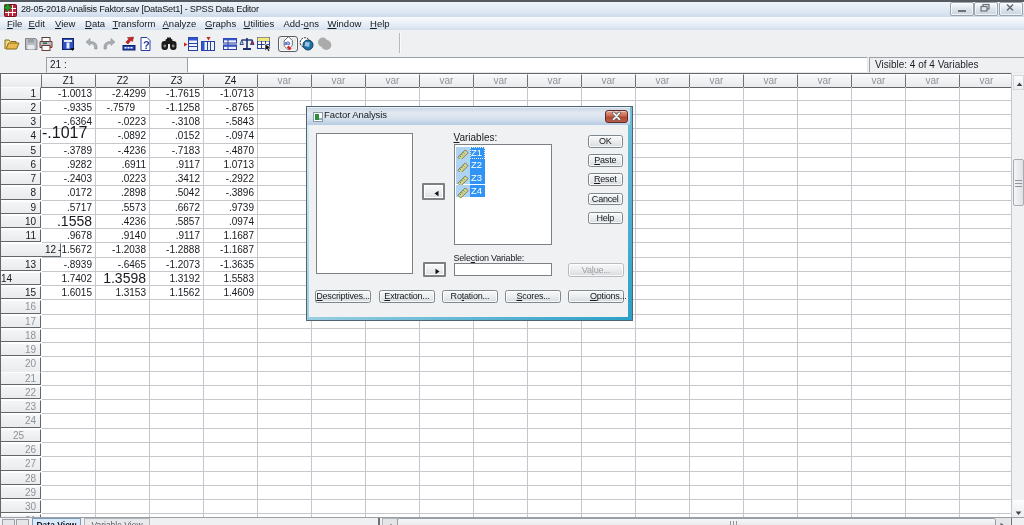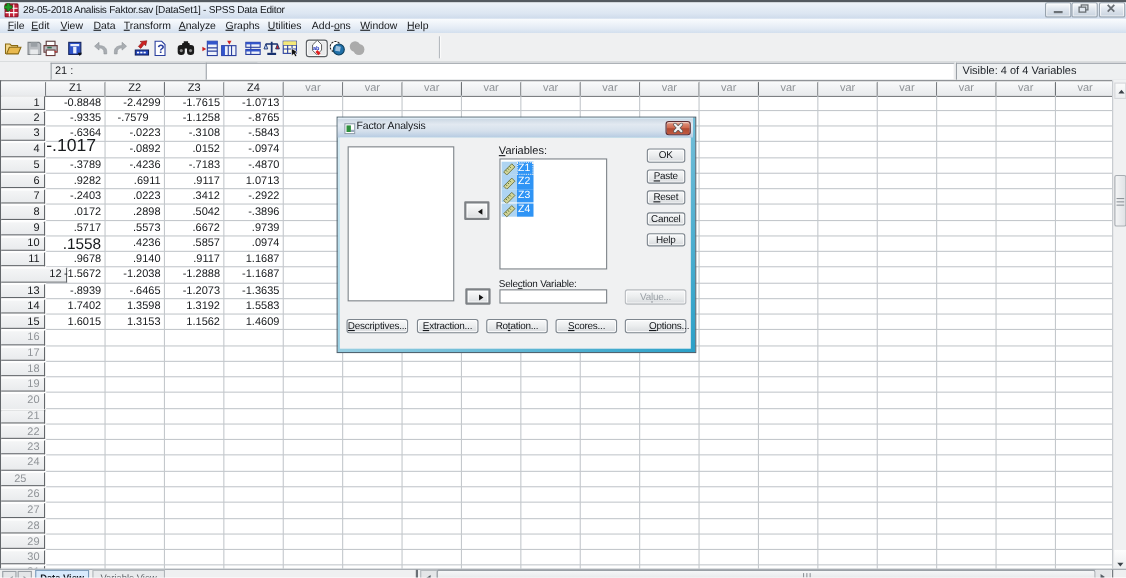--- a/index.html
+++ b/index.html
@@ -195,21 +195,21 @@
 <div class="abs" style="left:0;top:126.58px;width:40px;height:13.26px;background:linear-gradient(#f4f5f6,#e9ebed);border-right:1px solid #63676b;border-bottom:1px solid #63676b;border-top:1px solid #fdfdfd;text-align:right;padding-right:4px;line-height:12.26px;font-size:10px;color:#17191c;box-sizing:border-box;">9</div>
 <div class="abs" style="left:41px;top:139.84px;width:970px;height:1px;background:#c4c8cc;"></div>
 <div class="abs" style="left:0;top:140.84px;width:40px;height:13.26px;background:linear-gradient(#f4f5f6,#e9ebed);border-right:1px solid #63676b;border-bottom:1px solid #63676b;border-top:1px solid #fdfdfd;text-align:right;padding-right:4px;line-height:12.26px;font-size:10px;color:#17191c;box-sizing:border-box;">10</div>
 <div class="abs" style="left:41px;top:154.10px;width:970px;height:1px;background:#c4c8cc;"></div>
 <div class="abs" style="left:0;top:155.10px;width:40px;height:13.26px;background:linear-gradient(#f4f5f6,#e9ebed);border-right:1px solid #63676b;border-bottom:1px solid #63676b;border-top:1px solid #fdfdfd;text-align:right;padding-right:4px;line-height:12.26px;font-size:10px;color:#17191c;box-sizing:border-box;">11</div>
 <div class="abs" style="left:41px;top:168.36px;width:970px;height:1px;background:#c4c8cc;"></div>
 <div class="abs" style="left:0;top:169.36px;width:60px;height:13.26px;background:linear-gradient(#f4f5f6,#e9ebed);border-right:1px solid #63676b;border-bottom:1px solid #63676b;border-top:1px solid #fdfdfd;text-align:right;padding-right:4px;line-height:12.26px;font-size:10px;color:#17191c;box-sizing:border-box;">12</div>
 <div class="abs" style="left:41px;top:182.62px;width:970px;height:1px;background:#c4c8cc;"></div>
 <div class="abs" style="left:0;top:183.62px;width:40px;height:13.26px;background:linear-gradient(#f4f5f6,#e9ebed);border-right:1px solid #63676b;border-bottom:1px solid #63676b;border-top:1px solid #fdfdfd;text-align:right;padding-right:4px;line-height:12.26px;font-size:10px;color:#17191c;box-sizing:border-box;">13</div>
 <div class="abs" style="left:41px;top:196.88px;width:970px;height:1px;background:#c4c8cc;"></div>
-<div class="abs" style="left:0;top:197.88px;width:40px;height:13.26px;background:linear-gradient(#f4f5f6,#e9ebed);border-right:1px solid #63676b;border-bottom:1px solid #63676b;border-top:1px solid #fdfdfd;text-align:right;padding-right:4px;line-height:12.26px;font-size:10px;color:#17191c;box-sizing:border-box;">14</div>
+<div class="abs" style="left:0;top:197.88px;width:40px;height:13.26px;background:linear-gradient(#f4f5f6,#e9ebed);border-right:1px solid #63676b;border-bottom:1px solid #63676b;border-top:1px solid #fdfdfd;padding-right:4px;line-height:12.26px;font-size:10px;color:#17191c;box-sizing:border-box;">14</div>
 <div class="abs" style="left:41px;top:211.14px;width:970px;height:1px;background:#c4c8cc;"></div>
 <div class="abs" style="left:0;top:212.14px;width:40px;height:13.26px;background:linear-gradient(#f4f5f6,#e9ebed);border-right:1px solid #63676b;border-bottom:1px solid #63676b;border-top:1px solid #fdfdfd;text-align:right;padding-right:4px;line-height:12.26px;font-size:10px;color:#17191c;box-sizing:border-box;">15</div>
 <div class="abs" style="left:41px;top:225.40px;width:970px;height:1px;background:#c4c8cc;"></div>
 <div class="abs" style="left:0;top:226.40px;width:40px;height:13.26px;background:linear-gradient(#f4f5f6,#e9ebed);border-right:1px solid #63676b;border-bottom:1px solid #63676b;border-top:1px solid #fdfdfd;text-align:right;padding-right:4px;line-height:12.26px;font-size:10px;color:#8f9397;box-sizing:border-box;">16</div>
 <div class="abs" style="left:41px;top:239.66px;width:970px;height:1px;background:#c4c8cc;"></div>
 <div class="abs" style="left:0;top:240.66px;width:40px;height:13.26px;background:linear-gradient(#f4f5f6,#e9ebed);border-right:1px solid #63676b;border-bottom:1px solid #63676b;border-top:1px solid #fdfdfd;text-align:right;padding-right:4px;line-height:12.26px;font-size:10px;color:#8f9397;box-sizing:border-box;">17</div>
 <div class="abs" style="left:41px;top:253.92px;width:970px;height:1px;background:#c4c8cc;"></div>
 <div class="abs" style="left:0;top:254.92px;width:40px;height:13.26px;background:linear-gradient(#f4f5f6,#e9ebed);border-right:1px solid #63676b;border-bottom:1px solid #63676b;border-top:1px solid #fdfdfd;text-align:right;padding-right:4px;line-height:12.26px;font-size:10px;color:#8f9397;box-sizing:border-box;">18</div>
 <div class="abs" style="left:41px;top:268.18px;width:970px;height:1px;background:#c4c8cc;"></div>
 <div class="abs" style="left:0;top:269.18px;width:40px;height:13.26px;background:linear-gradient(#f4f5f6,#e9ebed);border-right:1px solid #63676b;border-bottom:1px solid #63676b;border-top:1px solid #fdfdfd;text-align:right;padding-right:4px;line-height:12.26px;font-size:10px;color:#8f9397;box-sizing:border-box;">19</div>
@@ -248,21 +248,21 @@
 <div class="abs" style="left:472px;top:12.5px;width:1px;height:431.00px;background:#c4c8cc;"></div>
 <div class="abs" style="left:526px;top:12.5px;width:1px;height:431.00px;background:#c4c8cc;"></div>
 <div class="abs" style="left:580px;top:12.5px;width:1px;height:431.00px;background:#c4c8cc;"></div>
 <div class="abs" style="left:634px;top:12.5px;width:1px;height:431.00px;background:#c4c8cc;"></div>
 <div class="abs" style="left:688px;top:12.5px;width:1px;height:431.00px;background:#c4c8cc;"></div>
 <div class="abs" style="left:742px;top:12.5px;width:1px;height:431.00px;background:#c4c8cc;"></div>
 <div class="abs" style="left:796px;top:12.5px;width:1px;height:431.00px;background:#c4c8cc;"></div>
 <div class="abs" style="left:850px;top:12.5px;width:1px;height:431.00px;background:#c4c8cc;"></div>
 <div class="abs" style="left:904px;top:12.5px;width:1px;height:431.00px;background:#c4c8cc;"></div>
 <div class="abs" style="left:958px;top:12.5px;width:1px;height:431.00px;background:#c4c8cc;"></div>
-<div class="abs" style="left:41px;top:12.50px;width:50px;height:14.26px;text-align:right;line-height:13.26px;font-size:10px;color:#17191c;">-0.8848</div>
+<div class="abs" style="left:41px;top:12.50px;width:50px;height:14.26px;text-align:right;line-height:13.26px;font-size:10px;color:#17191c;">-1.0013</div>
 <div class="abs" style="left:95px;top:12.50px;width:50px;height:14.26px;text-align:right;line-height:13.26px;font-size:10px;color:#17191c;">-2.4299</div>
 <div class="abs" style="left:149px;top:12.50px;width:50px;height:14.26px;text-align:right;line-height:13.26px;font-size:10px;color:#17191c;">-1.7615</div>
 <div class="abs" style="left:203px;top:12.50px;width:50px;height:14.26px;text-align:right;line-height:13.26px;font-size:10px;color:#17191c;">-1.0713</div>
 <div class="abs" style="left:41px;top:26.76px;width:50px;height:14.26px;text-align:right;line-height:13.26px;font-size:10px;color:#17191c;">-.9335</div>
 <div class="abs" style="left:95px;top:26.76px;width:50px;height:14.26px;text-align:center;line-height:13.26px;font-size:10px;color:#17191c;">-.7579</div>
 <div class="abs" style="left:149px;top:26.76px;width:50px;height:14.26px;text-align:right;line-height:13.26px;font-size:10px;color:#17191c;">-1.1258</div>
 <div class="abs" style="left:203px;top:26.76px;width:50px;height:14.26px;text-align:right;line-height:13.26px;font-size:10px;color:#17191c;">-.8765</div>
 <div class="abs" style="left:41px;top:41.02px;width:50px;height:14.26px;text-align:right;line-height:13.26px;font-size:10px;color:#17191c;">-.6364</div>
 <div class="abs" style="left:95px;top:41.02px;width:50px;height:14.26px;text-align:right;line-height:13.26px;font-size:10px;color:#17191c;">-.0223</div>
 <div class="abs" style="left:149px;top:41.02px;width:50px;height:14.26px;text-align:right;line-height:13.26px;font-size:10px;color:#17191c;">-.3108</div>
@@ -301,21 +301,21 @@
 <div class="abs" style="left:203px;top:155.10px;width:50px;height:14.26px;text-align:right;line-height:13.26px;font-size:10px;color:#17191c;">1.1687</div>
 <div class="abs" style="left:41px;top:169.36px;width:50px;height:14.26px;text-align:right;line-height:13.26px;font-size:10px;color:#17191c;">-1.5672</div>
 <div class="abs" style="left:95px;top:169.36px;width:50px;height:14.26px;text-align:right;line-height:13.26px;font-size:10px;color:#17191c;">-1.2038</div>
 <div class="abs" style="left:149px;top:169.36px;width:50px;height:14.26px;text-align:right;line-height:13.26px;font-size:10px;color:#17191c;">-1.2888</div>
 <div class="abs" style="left:203px;top:169.36px;width:50px;height:14.26px;text-align:right;line-height:13.26px;font-size:10px;color:#17191c;">-1.1687</div>
 <div class="abs" style="left:41px;top:183.62px;width:50px;height:14.26px;text-align:right;line-height:13.26px;font-size:10px;color:#17191c;">-.8939</div>
 <div class="abs" style="left:95px;top:183.62px;width:50px;height:14.26px;text-align:right;line-height:13.26px;font-size:10px;color:#17191c;">-.6465</div>
 <div class="abs" style="left:149px;top:183.62px;width:50px;height:14.26px;text-align:right;line-height:13.26px;font-size:10px;color:#17191c;">-1.2073</div>
 <div class="abs" style="left:203px;top:183.62px;width:50px;height:14.26px;text-align:right;line-height:13.26px;font-size:10px;color:#17191c;">-1.3635</div>
 <div class="abs" style="left:41px;top:197.88px;width:50px;height:14.26px;text-align:right;line-height:13.26px;font-size:10px;color:#17191c;">1.7402</div>
-<div class="abs" style="left:95px;top:197.88px;width:50px;height:14.26px;text-align:right;line-height:13.26px;font-size:10px;color:#17191c;">1.3598</div>
+<div class="abs" style="left:95px;top:197.88px;width:50px;height:14.26px;text-align:right;line-height:13.26px;font-size:14px;color:#17191c;">1.3598</div>
 <div class="abs" style="left:149px;top:197.88px;width:50px;height:14.26px;text-align:right;line-height:13.26px;font-size:10px;color:#17191c;">1.3192</div>
 <div class="abs" style="left:203px;top:197.88px;width:50px;height:14.26px;text-align:right;line-height:13.26px;font-size:10px;color:#17191c;">1.5583</div>
 <div class="abs" style="left:41px;top:212.14px;width:50px;height:14.26px;text-align:right;line-height:13.26px;font-size:10px;color:#17191c;">1.6015</div>
 <div class="abs" style="left:95px;top:212.14px;width:50px;height:14.26px;text-align:right;line-height:13.26px;font-size:10px;color:#17191c;">1.3153</div>
 <div class="abs" style="left:149px;top:212.14px;width:50px;height:14.26px;text-align:right;line-height:13.26px;font-size:10px;color:#17191c;">1.1562</div>
 <div class="abs" style="left:203px;top:212.14px;width:50px;height:14.26px;text-align:right;line-height:13.26px;font-size:10px;color:#17191c;">1.4609</div>
 </div>
 <div class="abs" style="left:1011px;top:73px;width:13px;height:443.5px;background:#f0f1f2;border-left:1px solid #c4c8cc;box-sizing:border-box;"></div>
 <div class="abs" style="left:1012.5px;top:74.5px;width:11.5px;height:15px;background:linear-gradient(#fafbfb,#eceef0);border:1px solid #d5d8db;box-sizing:border-box;"><svg width="11" height="13" viewBox="0 0 11 13">
       <path d="M5.5 5.5 L8.3 9 L2.7 9 z" fill="#3c434a"></path>

